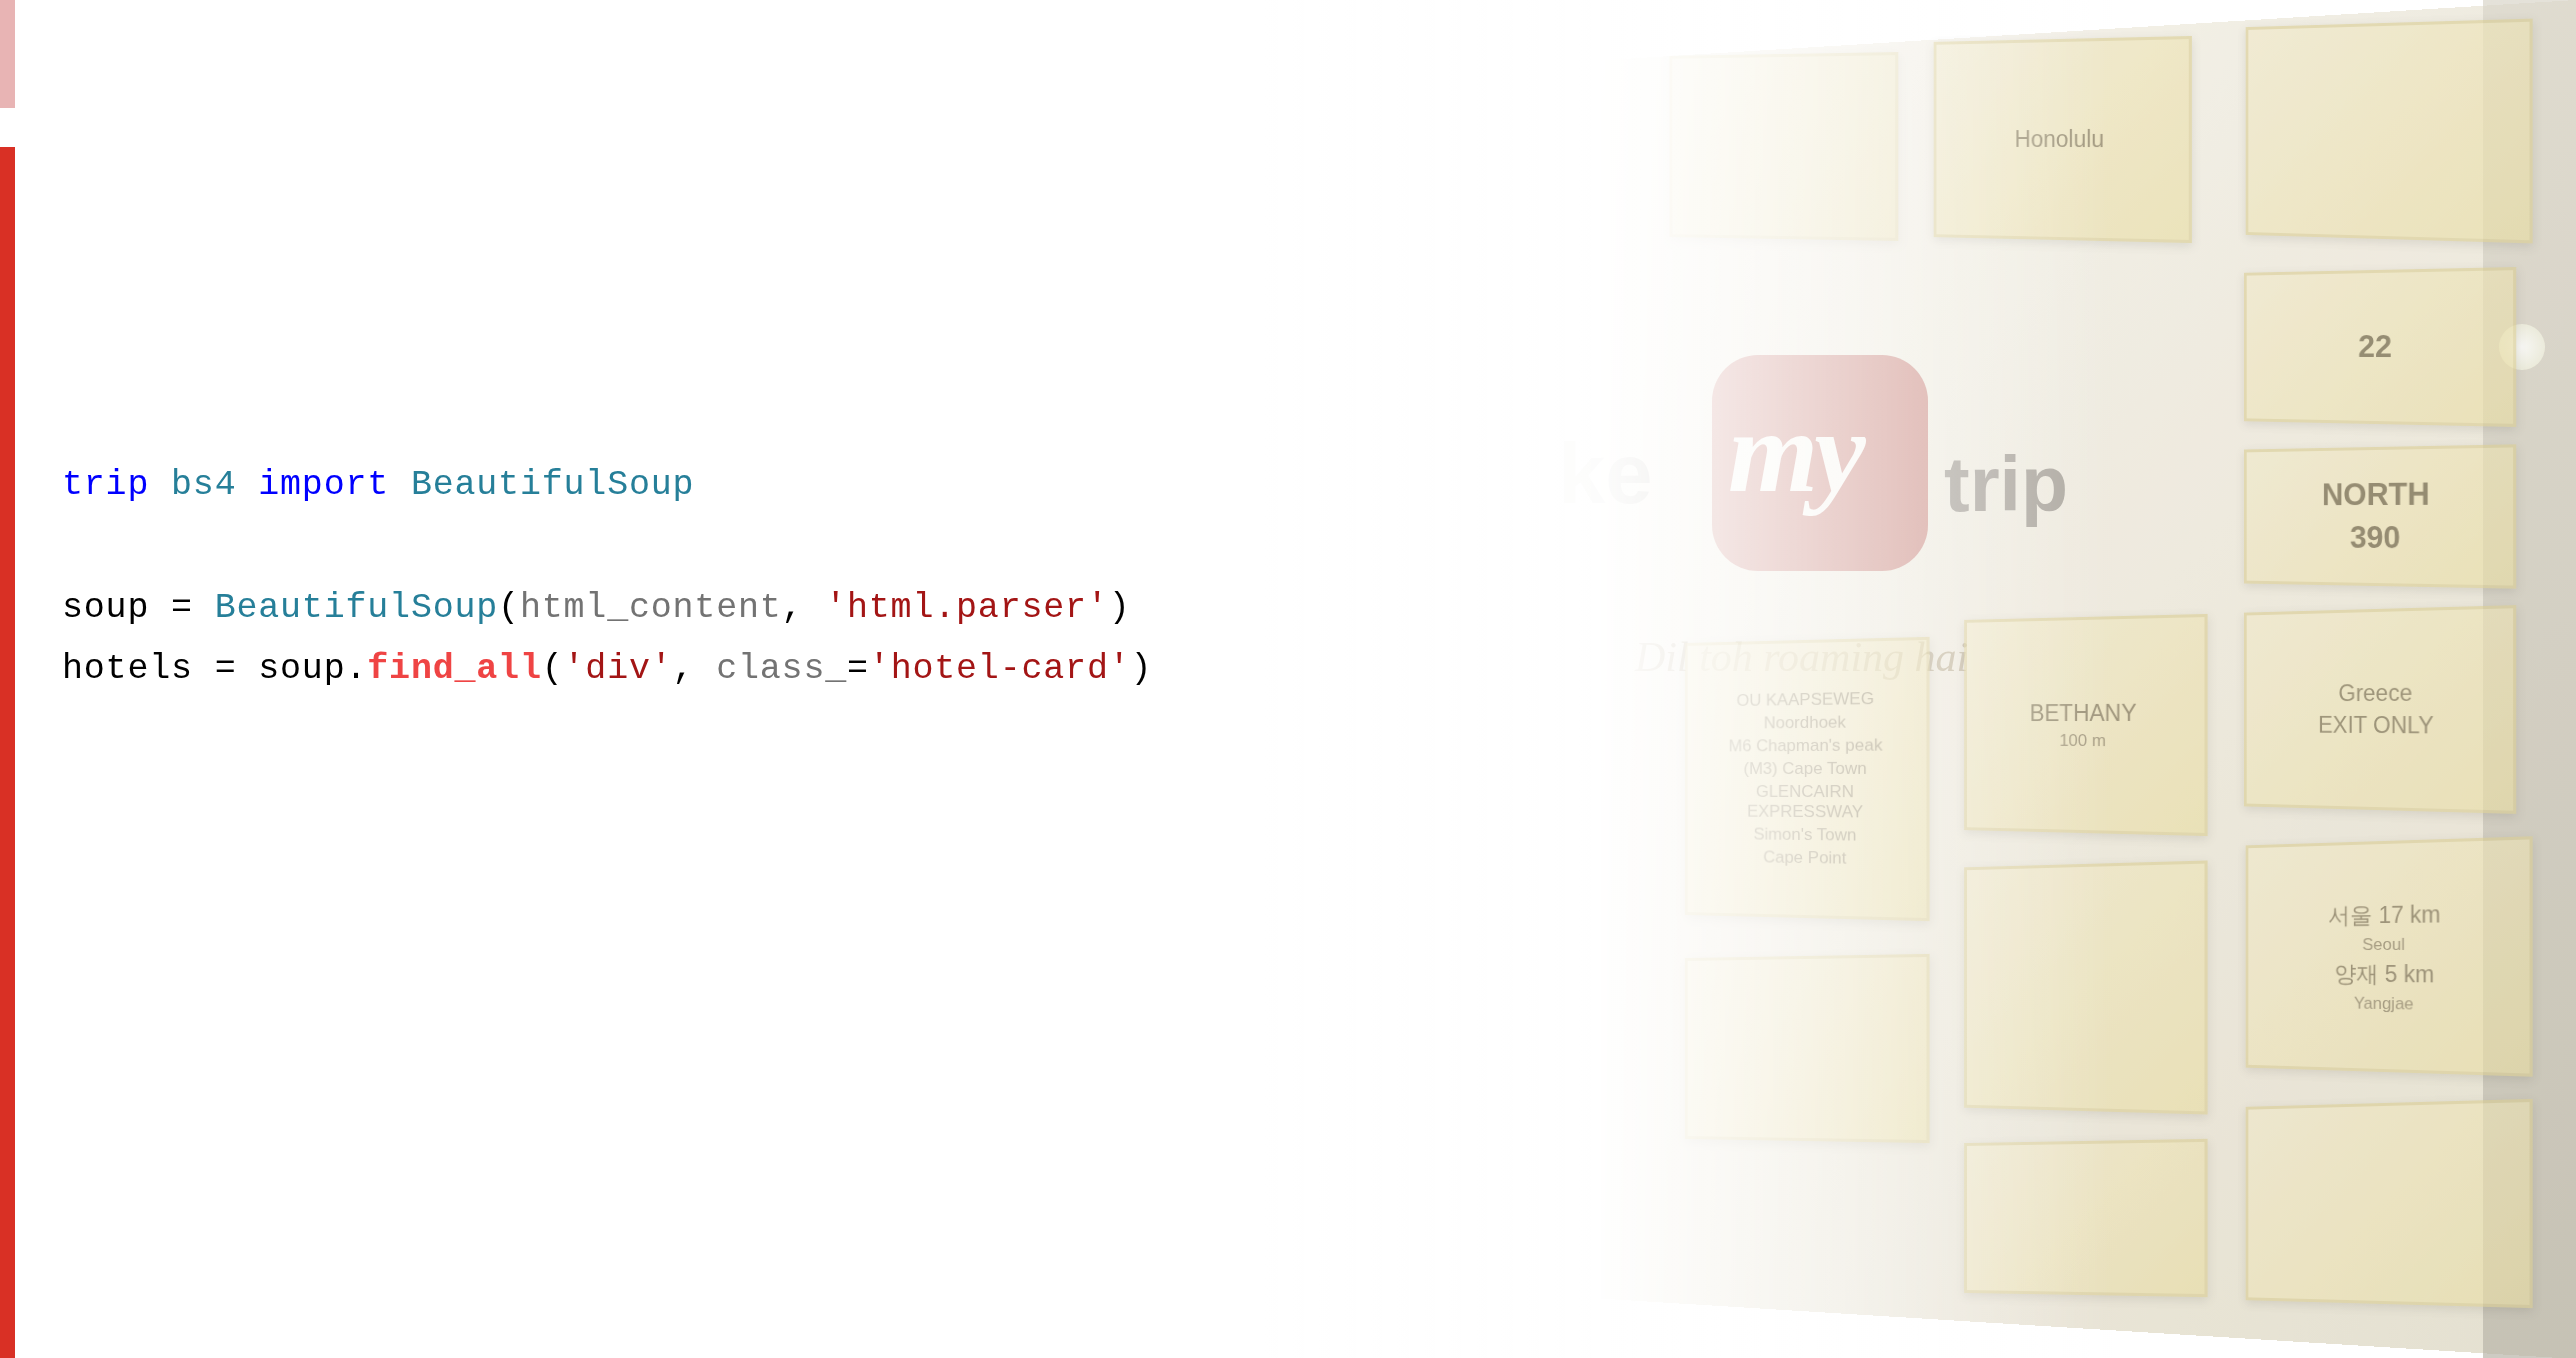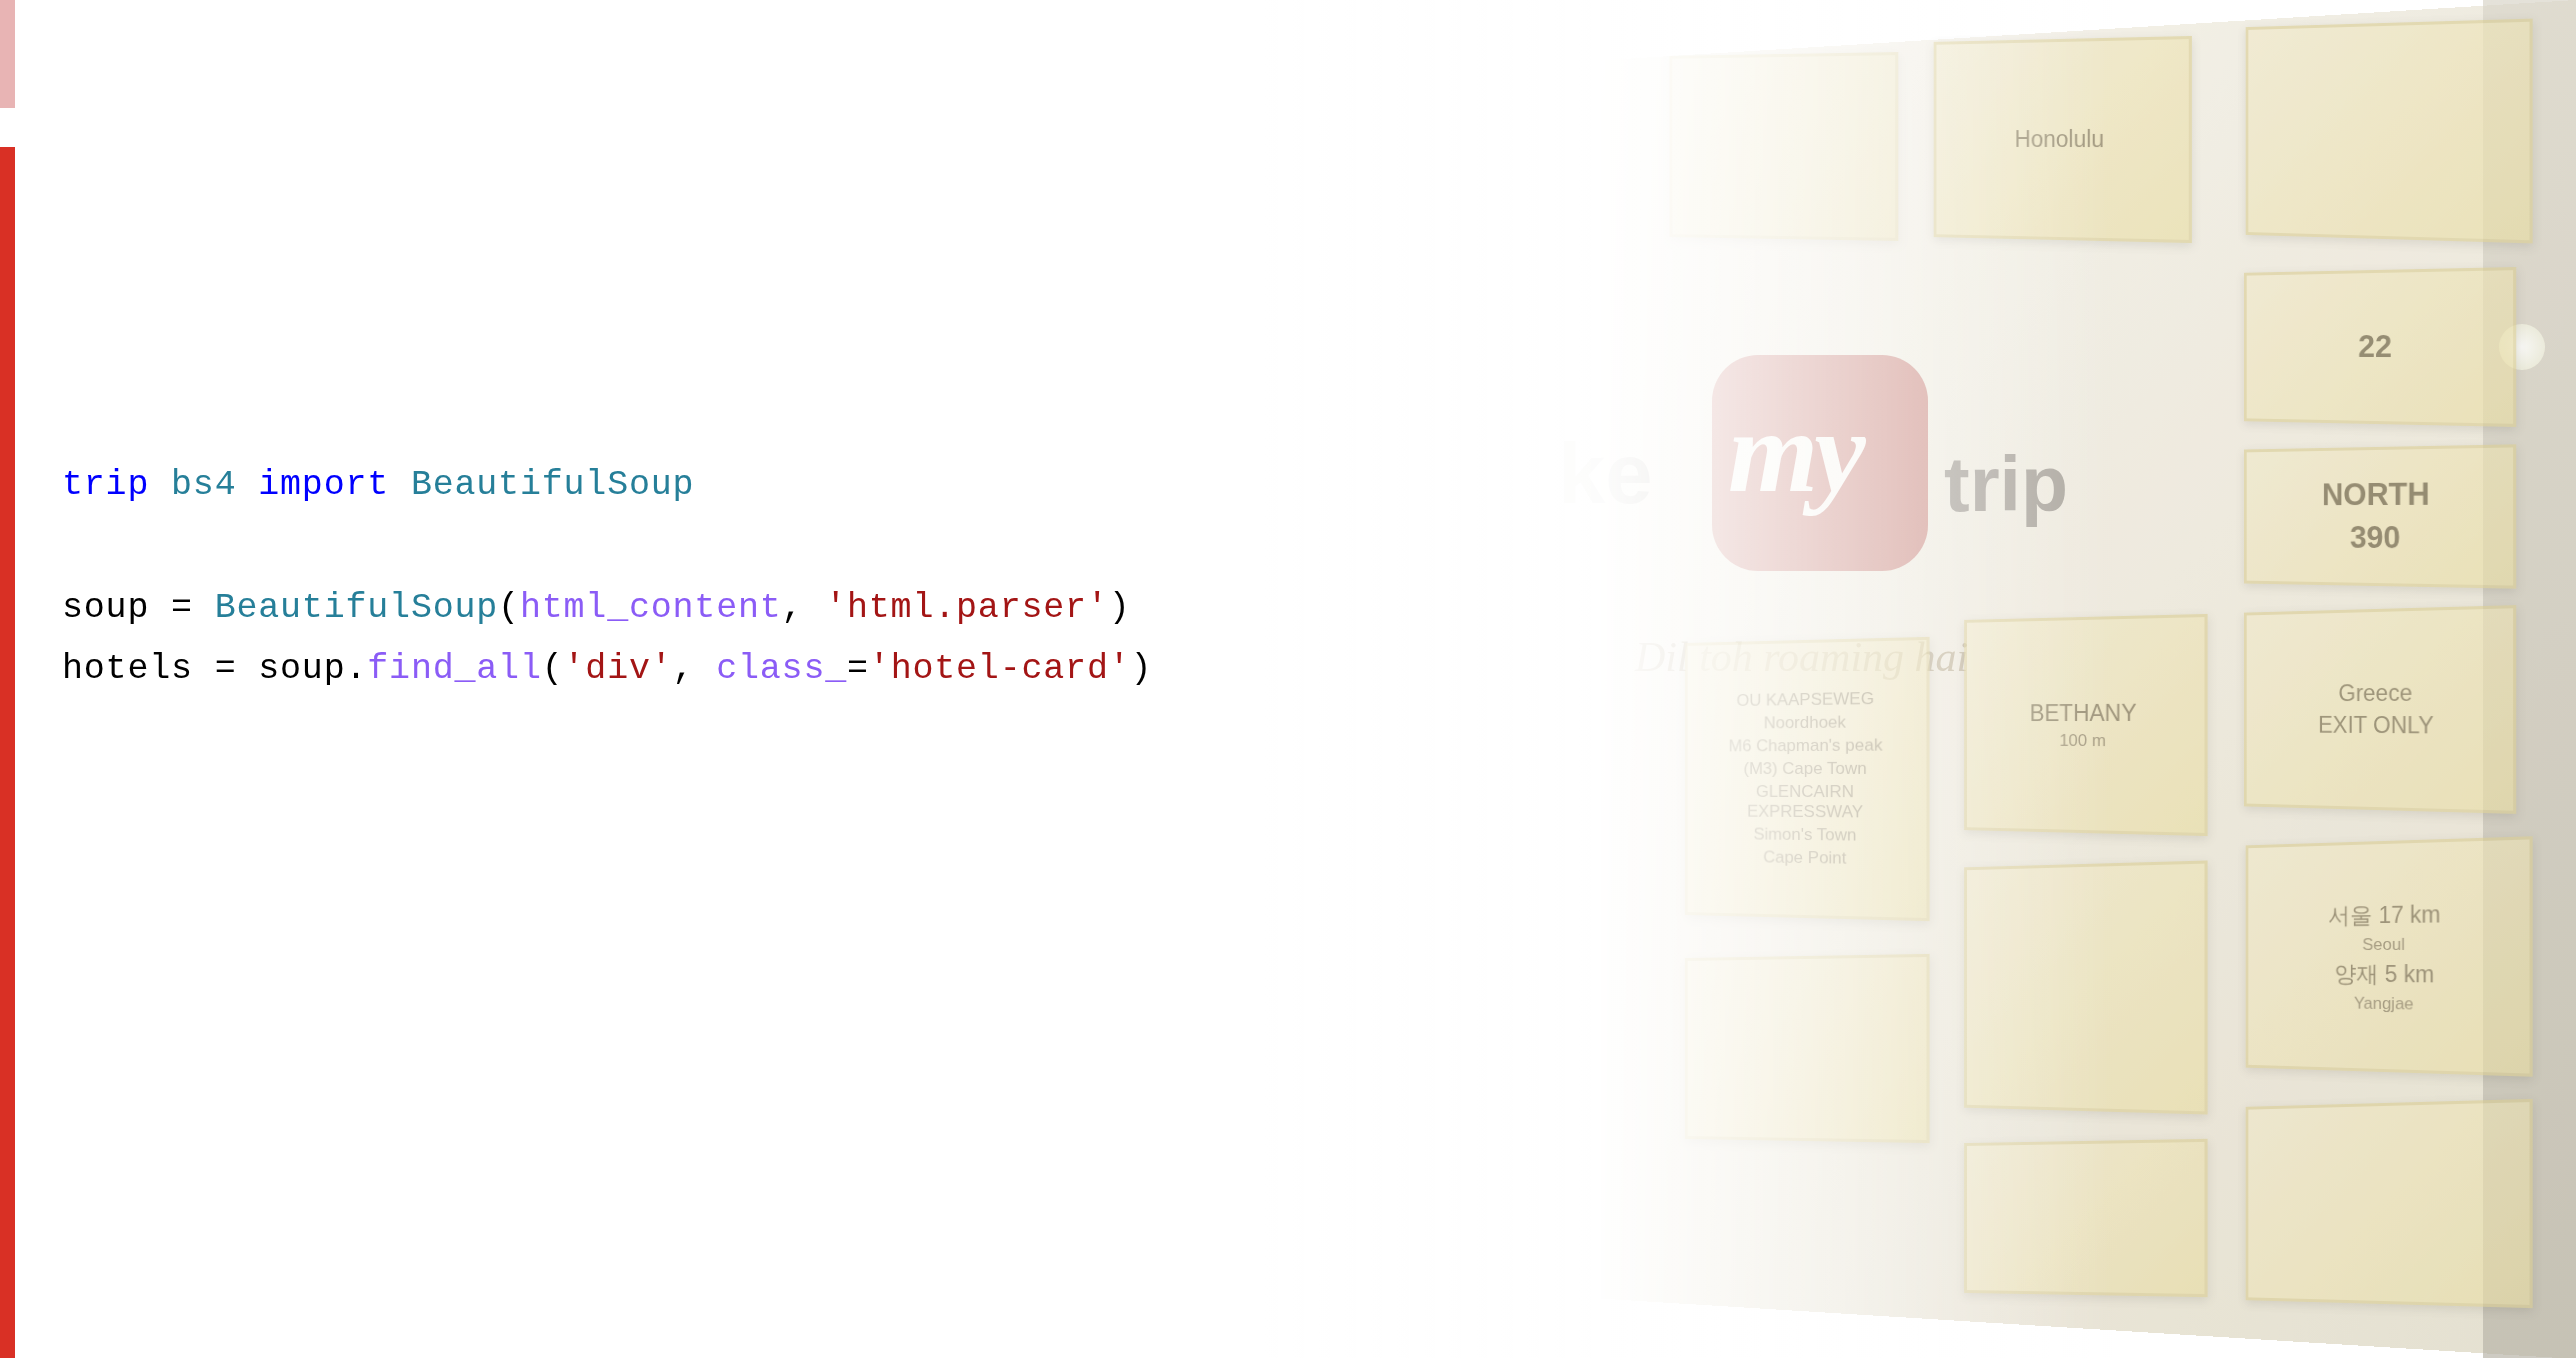--- a/index.html
+++ b/index.html
@@ -39,24 +39,24 @@
       line-height: 1.75;
       letter-spacing: 0.8px;
       white-space: pre;
     }
     .kw-from { color: #0000ff; }
     .kw-import { color: #0000ff; text-align: center; }
     .mod { color: #267f99; font-family: Liberation Mono, monospace; }
     .cls { color: #267f99; font-family: Liberation Mono, monospace; }
     .var { color: #000000; }
     .op { color: #000000; }
-    .method { color: #8b5cf6; }
+    .method { color: #ef4444; font-weight: bold; }
     .paren { color: #000000; }
     .str { color: #a31515; }
-    .param { color: #8b5cf6; }
+    .param { color: #737373; }
     .wall {
       position: absolute;
       right: 0;
       top: 0;
       width: 1080px;
       height: 1359px;
       background: linear-gradient(135deg, #f5f3eb 0%, #ebe6d8 50%, #e0dbc8 100%);
       opacity: 0.85;
       transform: perspective(1543px) rotateY(-8deg);
       transform-origin: right center;

